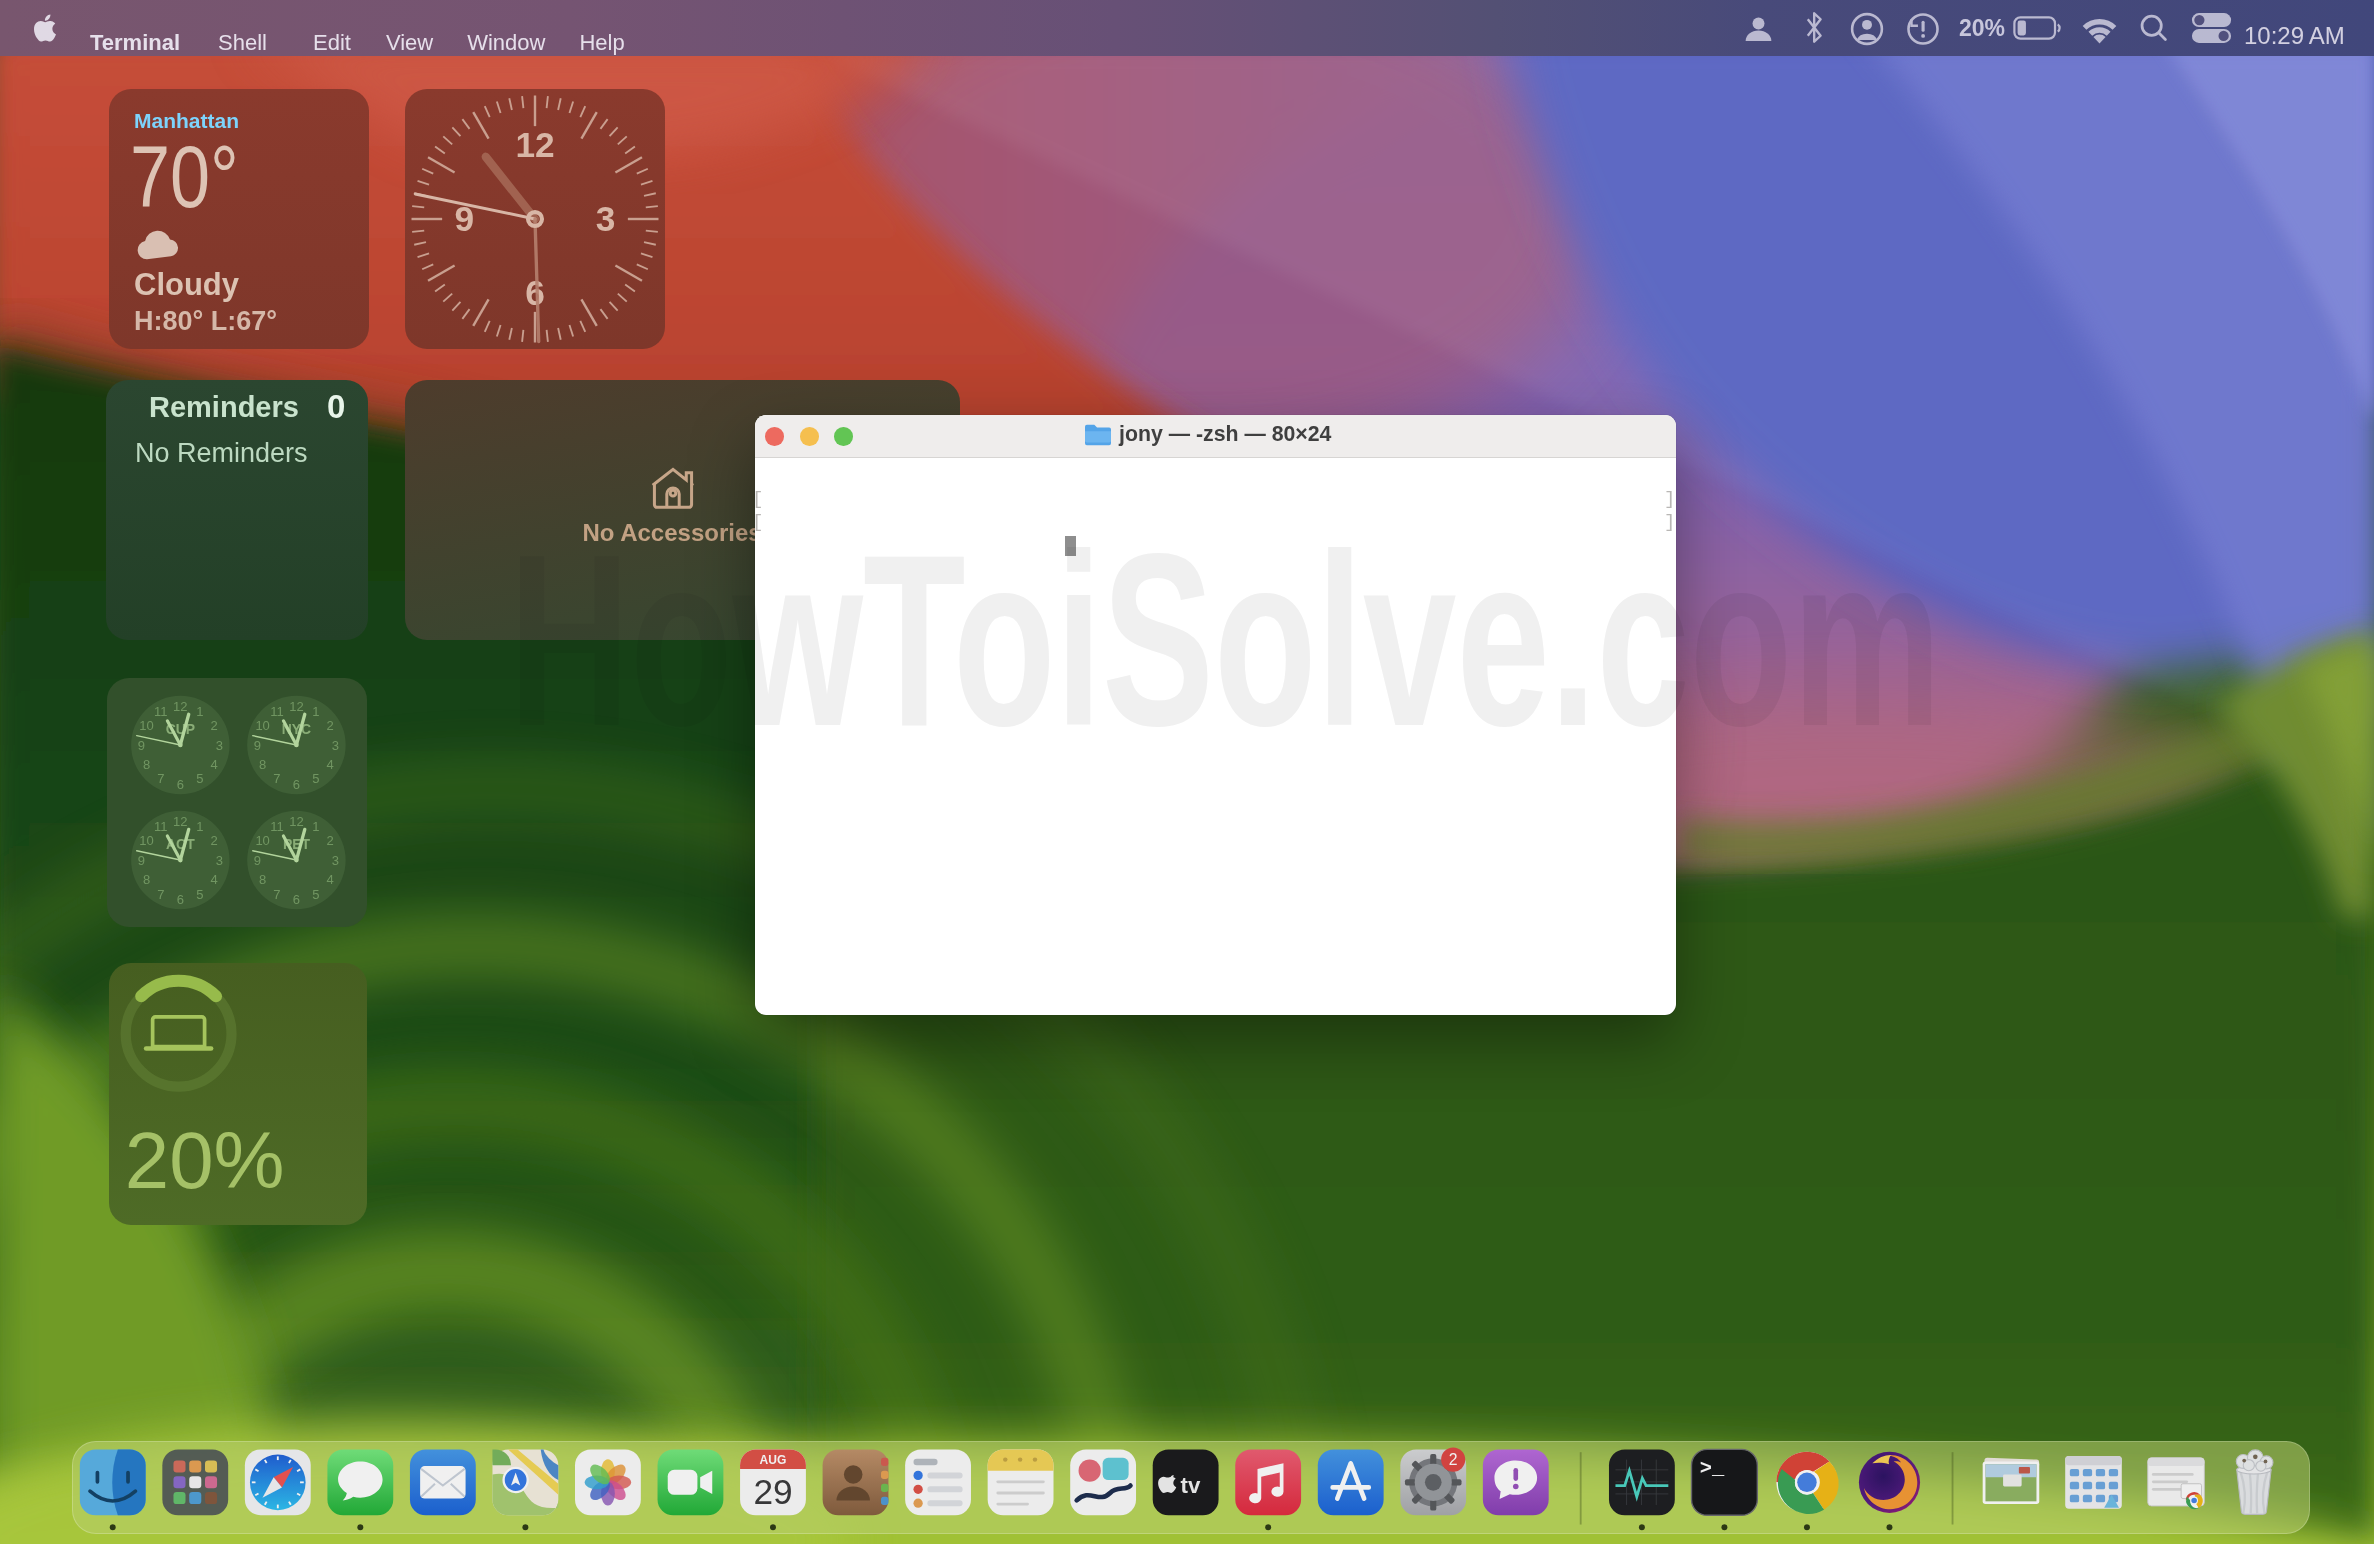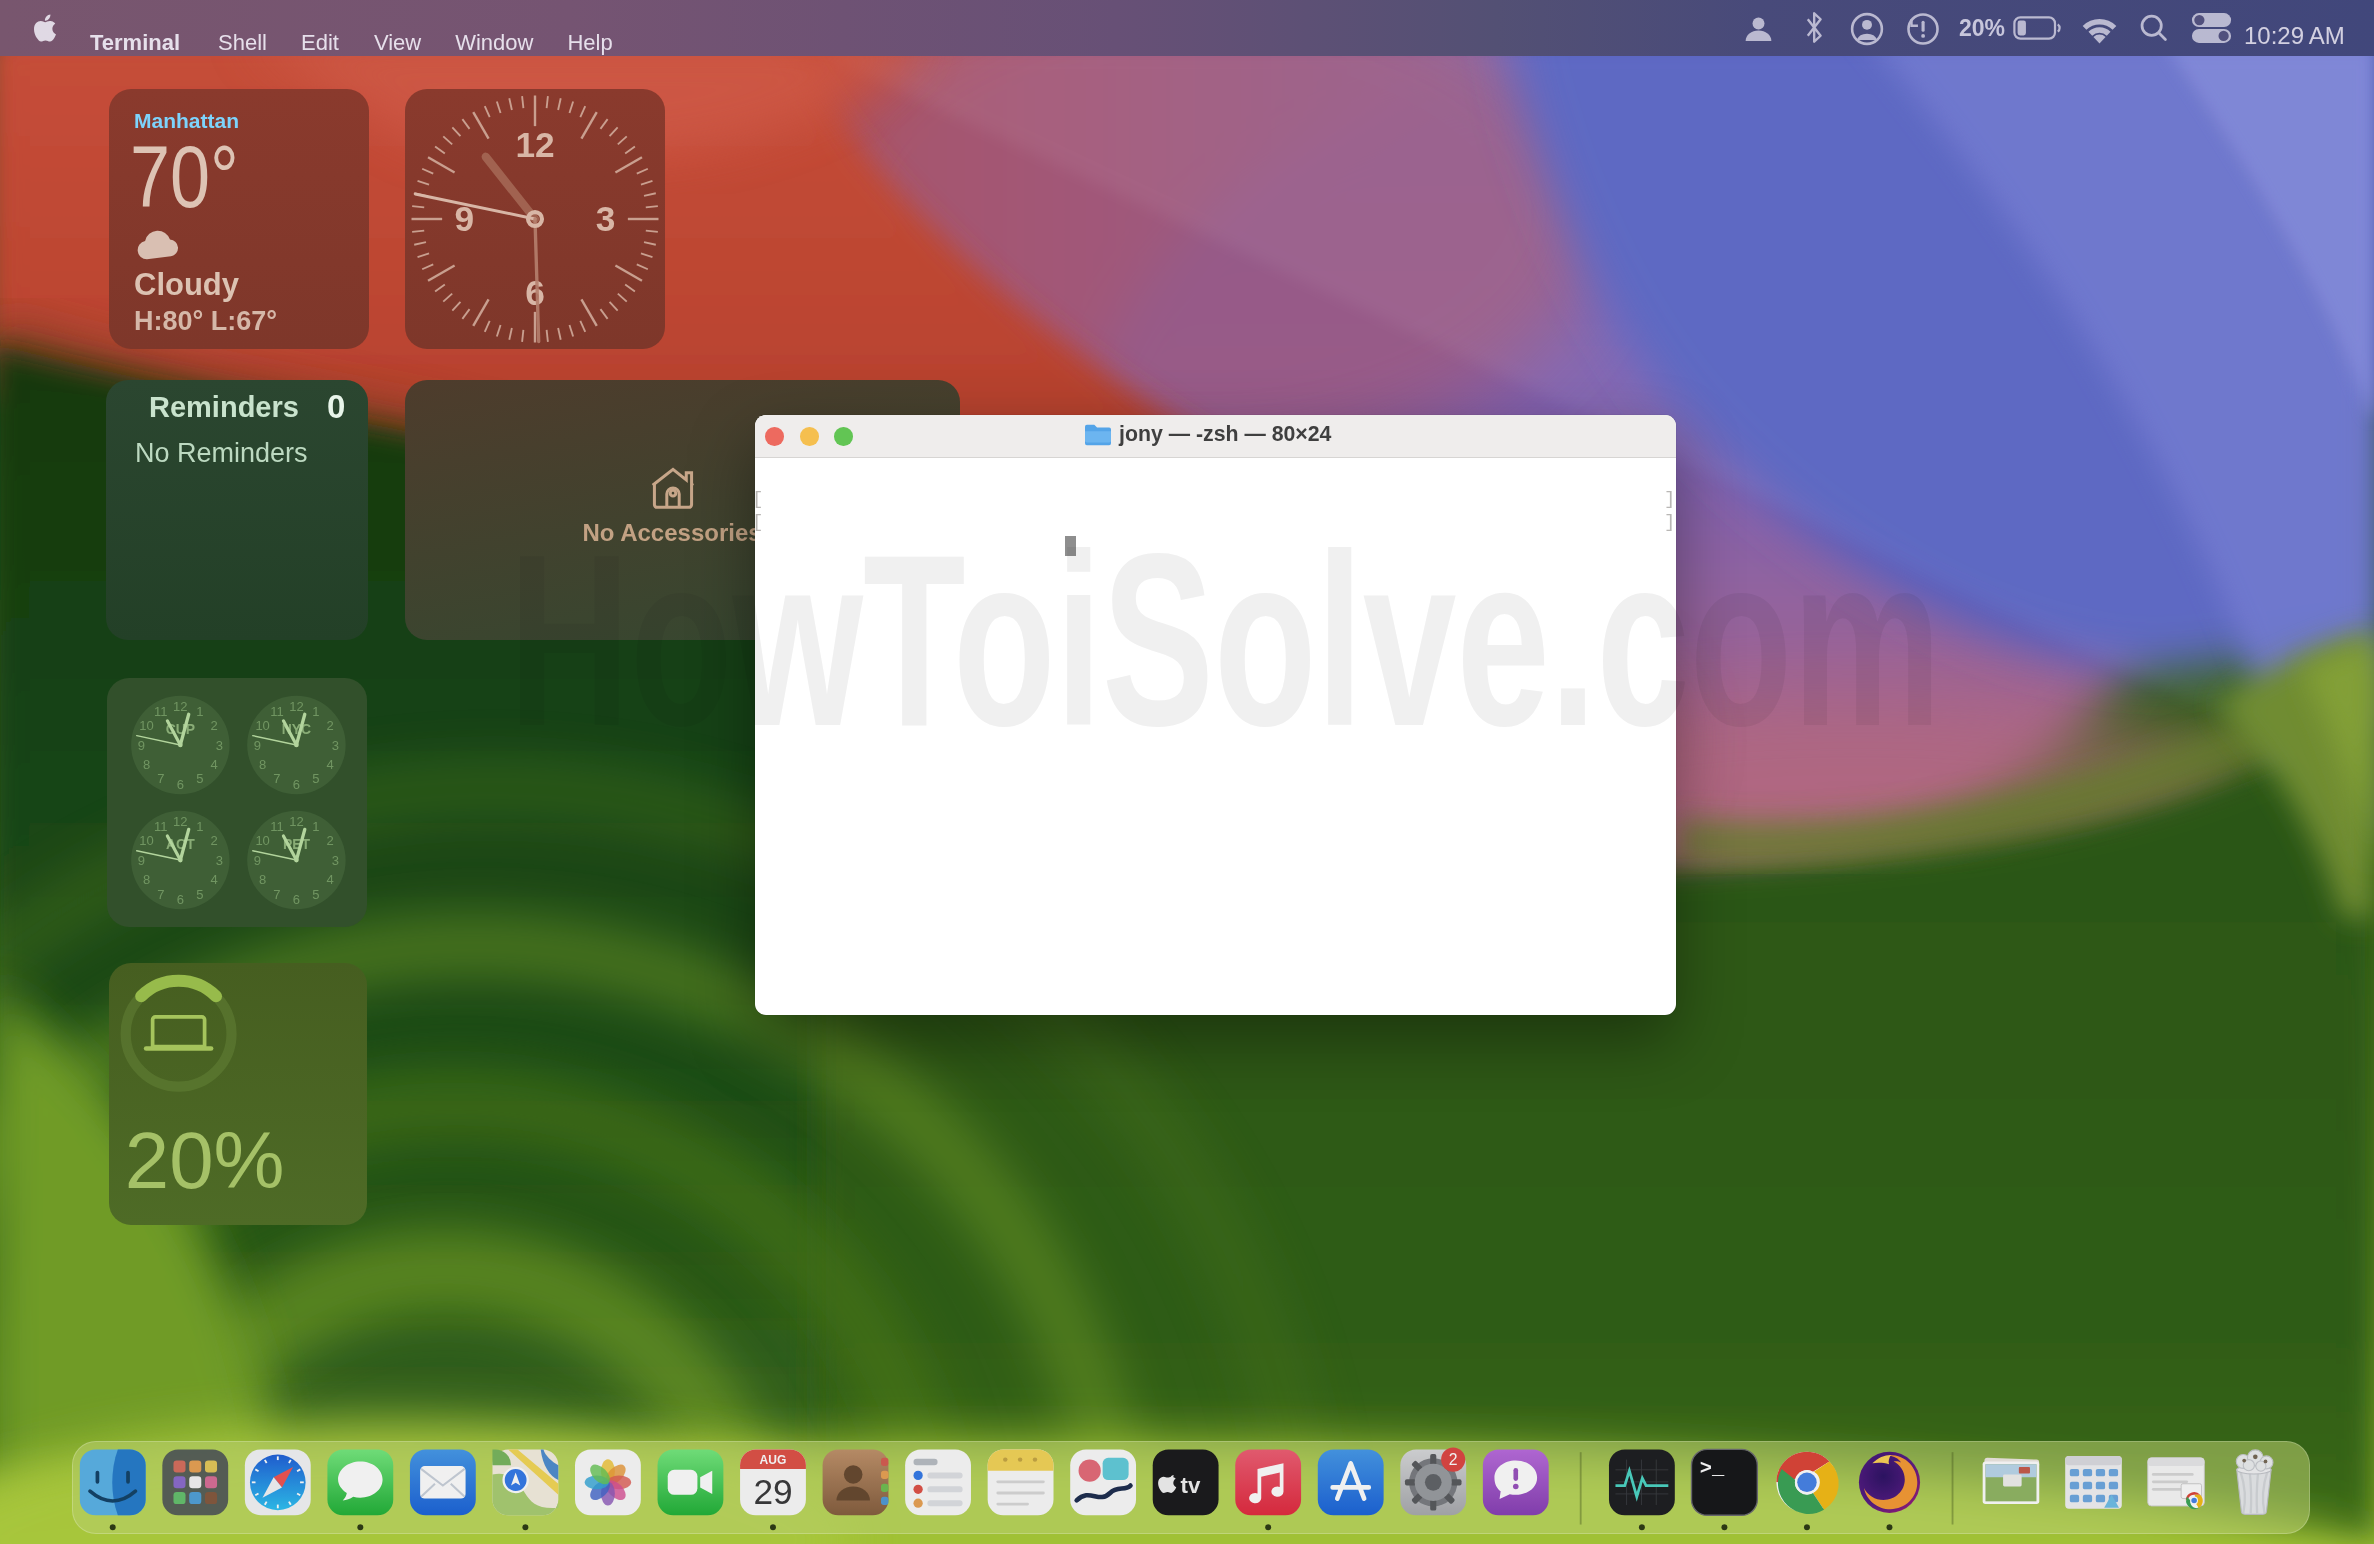--- a/index.html
+++ b/index.html
@@ -380,21 +380,21 @@
       <g opacity="0.82">
         <rect x="1" y="1" width="42" height="15" rx="7.5" fill="#d4d2e4"></rect>
         <circle cx="9" cy="8.5" r="5.5" fill="#55527e"></circle>
         <rect x="1" y="18" width="42" height="15" rx="7.5" fill="#d4d2e4"></rect>
         <circle cx="35" cy="25.5" r="5.5" fill="#55527e"></circle>
       </g>
     </svg>
 <div class="abs" style="left:0;top:0;height:56px;display:flex;align-items:flex-end;color:rgba(240,235,245,0.92);font-size:22px;">
   <span style="margin-left:90px;font-weight:700;">Terminal</span>
   <span style="margin-left:38px;">Shell</span>
-  <span style="margin-left:34px;">Edit</span>
+  <span style="margin-left:46px;">Edit</span>
   <span style="margin-left:35px;">View</span>
   <span style="margin-left:34px;">Window</span>
   <span style="margin-left:34px;">Help</span>
 </div>
 <div class="abs" style="left:2244px;top:8px;height:56px;display:flex;align-items:center;color:rgba(236,233,243,0.85);font-size:24px;">10:29 AM</div>
 
 <div class="abs" style="left:72px;top:1441px;width:2236px;height:91px;border-radius:24px;background:rgba(186,208,112,0.55);border:0.9px solid rgba(255,255,255,0.22);"></div>
 <div id="dock">
       <svg class="abs" style="left:0;top:0;pointer-events:none;filter:brightness(0.94) saturate(0.9)" width="2375" height="1544" viewBox="0 0 2560 1665">
         <defs>

